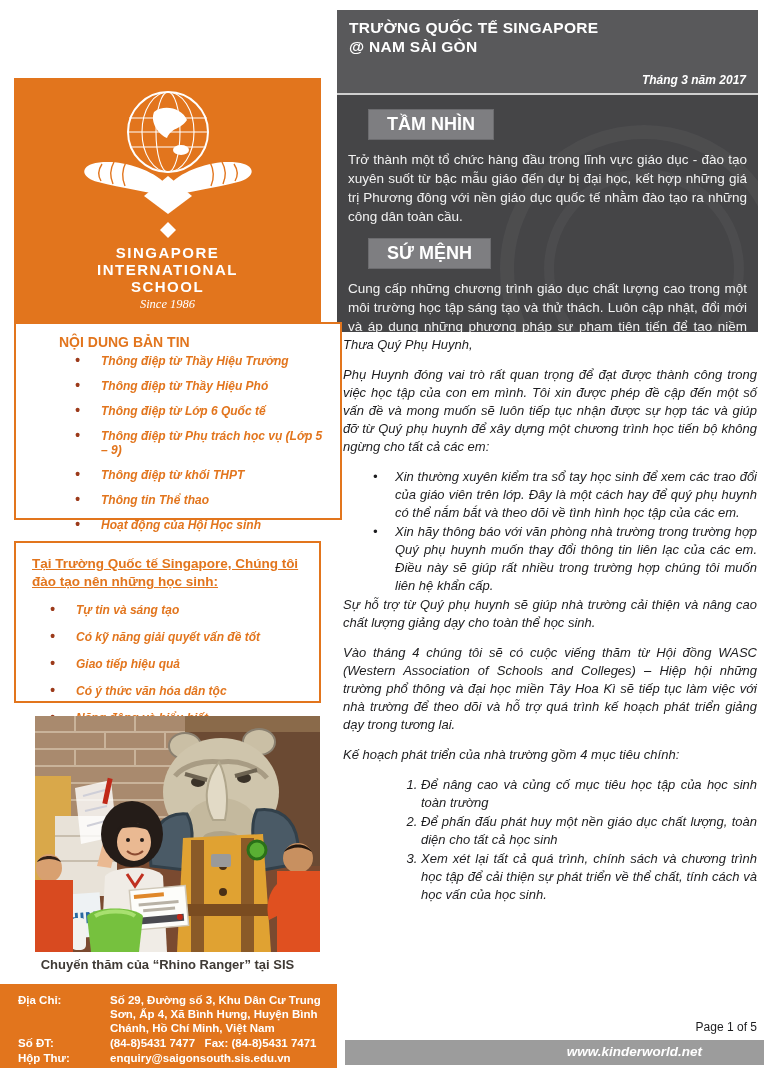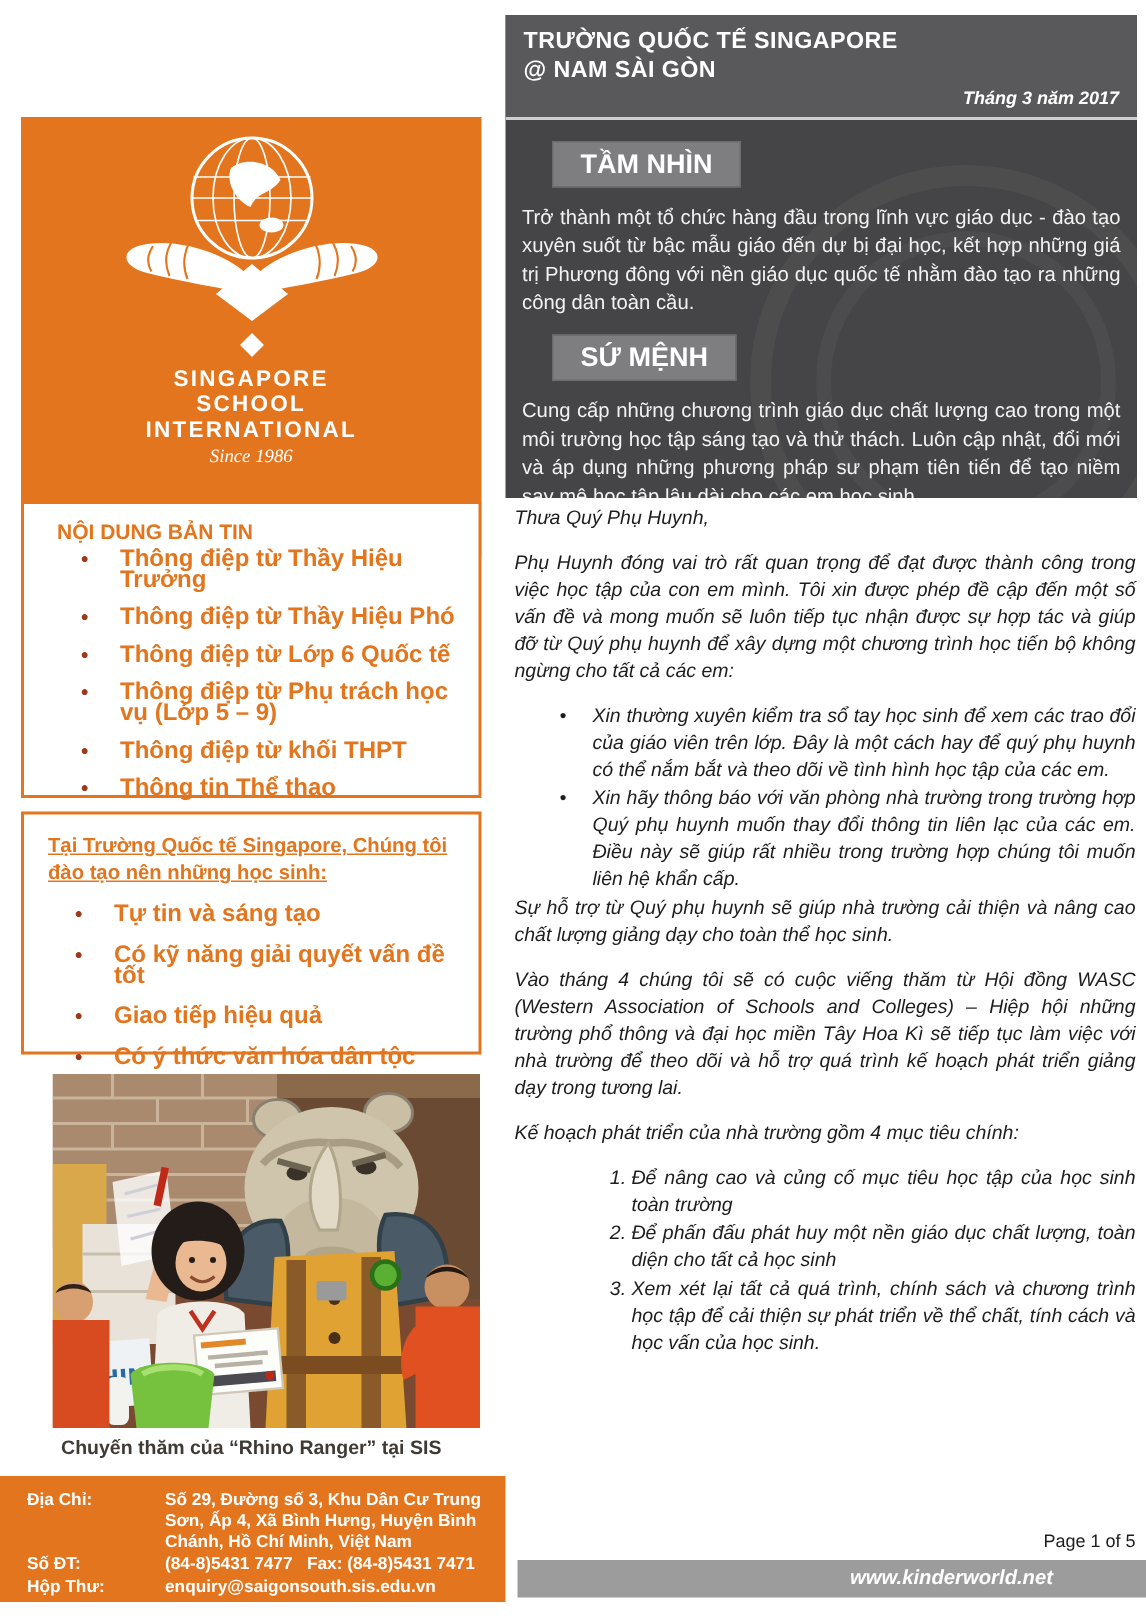--- a/index.html
+++ b/index.html
@@ -5,41 +5,41 @@
   html,body{margin:0;padding:0;background:#e9e9e9;}
   .page{
     position:relative;width:764px;height:1080px;background:#ffffff;
     font-family:"Liberation Sans","DejaVu Sans",sans-serif;
     margin:0 auto;overflow:hidden;color:#1d1d1f;
   }
   
   .dark-panel{position:absolute;left:337px;top:10px;width:421px;height:322px;background:var(--panel,#454547);overflow:hidden;}
   .panel-header{position:relative;background:var(--panel-head,#59595B);padding:8px 12px 4px 12px;border-bottom:2px solid #cfcfcf;}
   .panel-title{color:#ffffff;font-weight:bold;font-size:15.5px;line-height:19px;letter-spacing:.3px;}
-  .panel-date{color:#ffffff;font-weight:bold;font-style:italic;font-size:12px;text-align:right;margin-top:2px;padding-bottom:2px;}
+  .panel-date{color:#ffffff;font-weight:bold;font-style:italic;font-size:12px;text-align:right;margin-top:17px;padding-bottom:2px;}
   .panel-body{position:relative;padding:10px 11px 8px 11px;}
   .watermark{position:absolute;right:-30px;top:30px;width:260px;height:260px;border-radius:50%;
     border:14px solid rgba(255,255,255,0.045);pointer-events:none;}
   .watermark:before{content:"";position:absolute;left:30px;top:30px;right:30px;bottom:30px;border-radius:50%;border:10px solid rgba(255,255,255,0.04);}
   .badge{display:inline-block;background:var(--badge,#7E7E81);color:#fff;font-weight:bold;font-size:18px;
     padding:4px 18px;margin:4px 12px 6px 20px;border:1px solid #6c6c6f;}
   .panel-body p{color:#f2f2f2;font-size:13.5px;line-height:19px;text-align:justify;margin:4px 0 8px 0;position:relative;}
   
   .logo-box{position:absolute;left:14px;top:78px;width:307px;height:293px;background:var(--orange,#E2751D);text-align:center;}
   .logo-box svg{display:block;margin:6px auto 0 auto;}
   .logo-line{color:#fff;font-weight:bold;font-size:15px;line-height:17px;letter-spacing:1.5px;}
   .logo-since{color:#fff;font-style:italic;font-size:12.5px;margin-top:2px;font-family:"Liberation Serif","DejaVu Serif",serif;}
   
   .side-box{position:absolute;left:14px;width:303px;background:#fff;border:2px solid var(--orange,#E2751D);}
-  .contents-box{top:334px;height:194px;}
+  .contents-box{top:322px;height:194px;padding-left:21px;}
   .values-box{top:541px;height:158px;}
   .side-title{color:var(--orange,#E2751D);font-weight:bold;font-size:14px;margin:10px 0 2px 22px;}
   .values-box .side-title{font-size:13.5px;text-decoration:underline;margin:12px 14px 6px 16px;line-height:18px;}
   .side-list{list-style:none;margin:4px 0 0 0;padding:0 10px 0 64px;}
-  .side-list li{position:relative;color:var(--orange,#E2751D);font-weight:bold;font-size:16px;line-height:14px;margin-bottom:11px;}
+  .side-list li{position:relative;color:var(--orange,#E2751D);font-weight:bold;font-size:12px;line-height:14px;margin-bottom:11px;font-style:italic;}
   .side-list li:before{content:"\2022";position:absolute;left:-26px;top:-1px;color:var(--bullet,#9C3A1A);font-size:14px;}
   .values-box .side-list{padding:6px 10px 0 60px;}
   .values-box .side-list li{margin-bottom:13px;}
   
   .photo{position:absolute;left:35px;top:716px;width:285px;height:236px;margin:0;overflow:hidden;}
   .caption{position:absolute;left:14px;top:957px;width:307px;text-align:center;font-weight:bold;font-size:13px;color:#3f3a35;}
   
   .addr-footer{position:absolute;left:0;top:984px;width:337px;height:84px;background:var(--orange,#E2751D);
     color:#fff;font-size:11.5px;font-weight:bold;padding-top:9px;box-sizing:border-box;}
   .addr-row{display:flex;margin:0 0 1px 0;}
@@ -97,22 +97,22 @@
         <path d="M46,78 C42,85 42,93 45,100"></path>
         <path d="M58,78 C54,86 54,95 57,102"></path>
         <path d="M166,80 C170,86 170,92 167,97"></path>
         <path d="M154,78 C158,85 158,93 155,100"></path>
         <path d="M142,78 C146,86 146,95 143,102"></path>
       </g>
       <path d="M100,92 L76,112 L100,130 L124,112 Z" fill="#ffffff"></path>
       <path d="M100,138 L92,146 L100,154 L108,146 Z" fill="#ffffff"></path>
     </svg>
     <div class="logo-line">SINGAPORE</div>
+    <div class="logo-line">INTERNATIONAL</div>
     <div class="logo-line">SCHOOL</div>
-    <div class="logo-line">INTERNATIONAL</div>
     <div class="logo-since">Since 1986</div>
   </aside>
 
   <aside class="side-box contents-box">
     <div class="side-title">NỘI DUNG BẢN TIN</div>
     <ul class="side-list">
       <li>Thông điệp từ Thầy Hiệu Trưởng</li>
       <li>Thông điệp từ Thầy Hiệu Phó</li>
       <li>Thông điệp từ Lớp 6 Quốc tế</li>
       <li>Thông điệp từ Phụ trách học vụ  (Lớp 5 – 9)</li>

